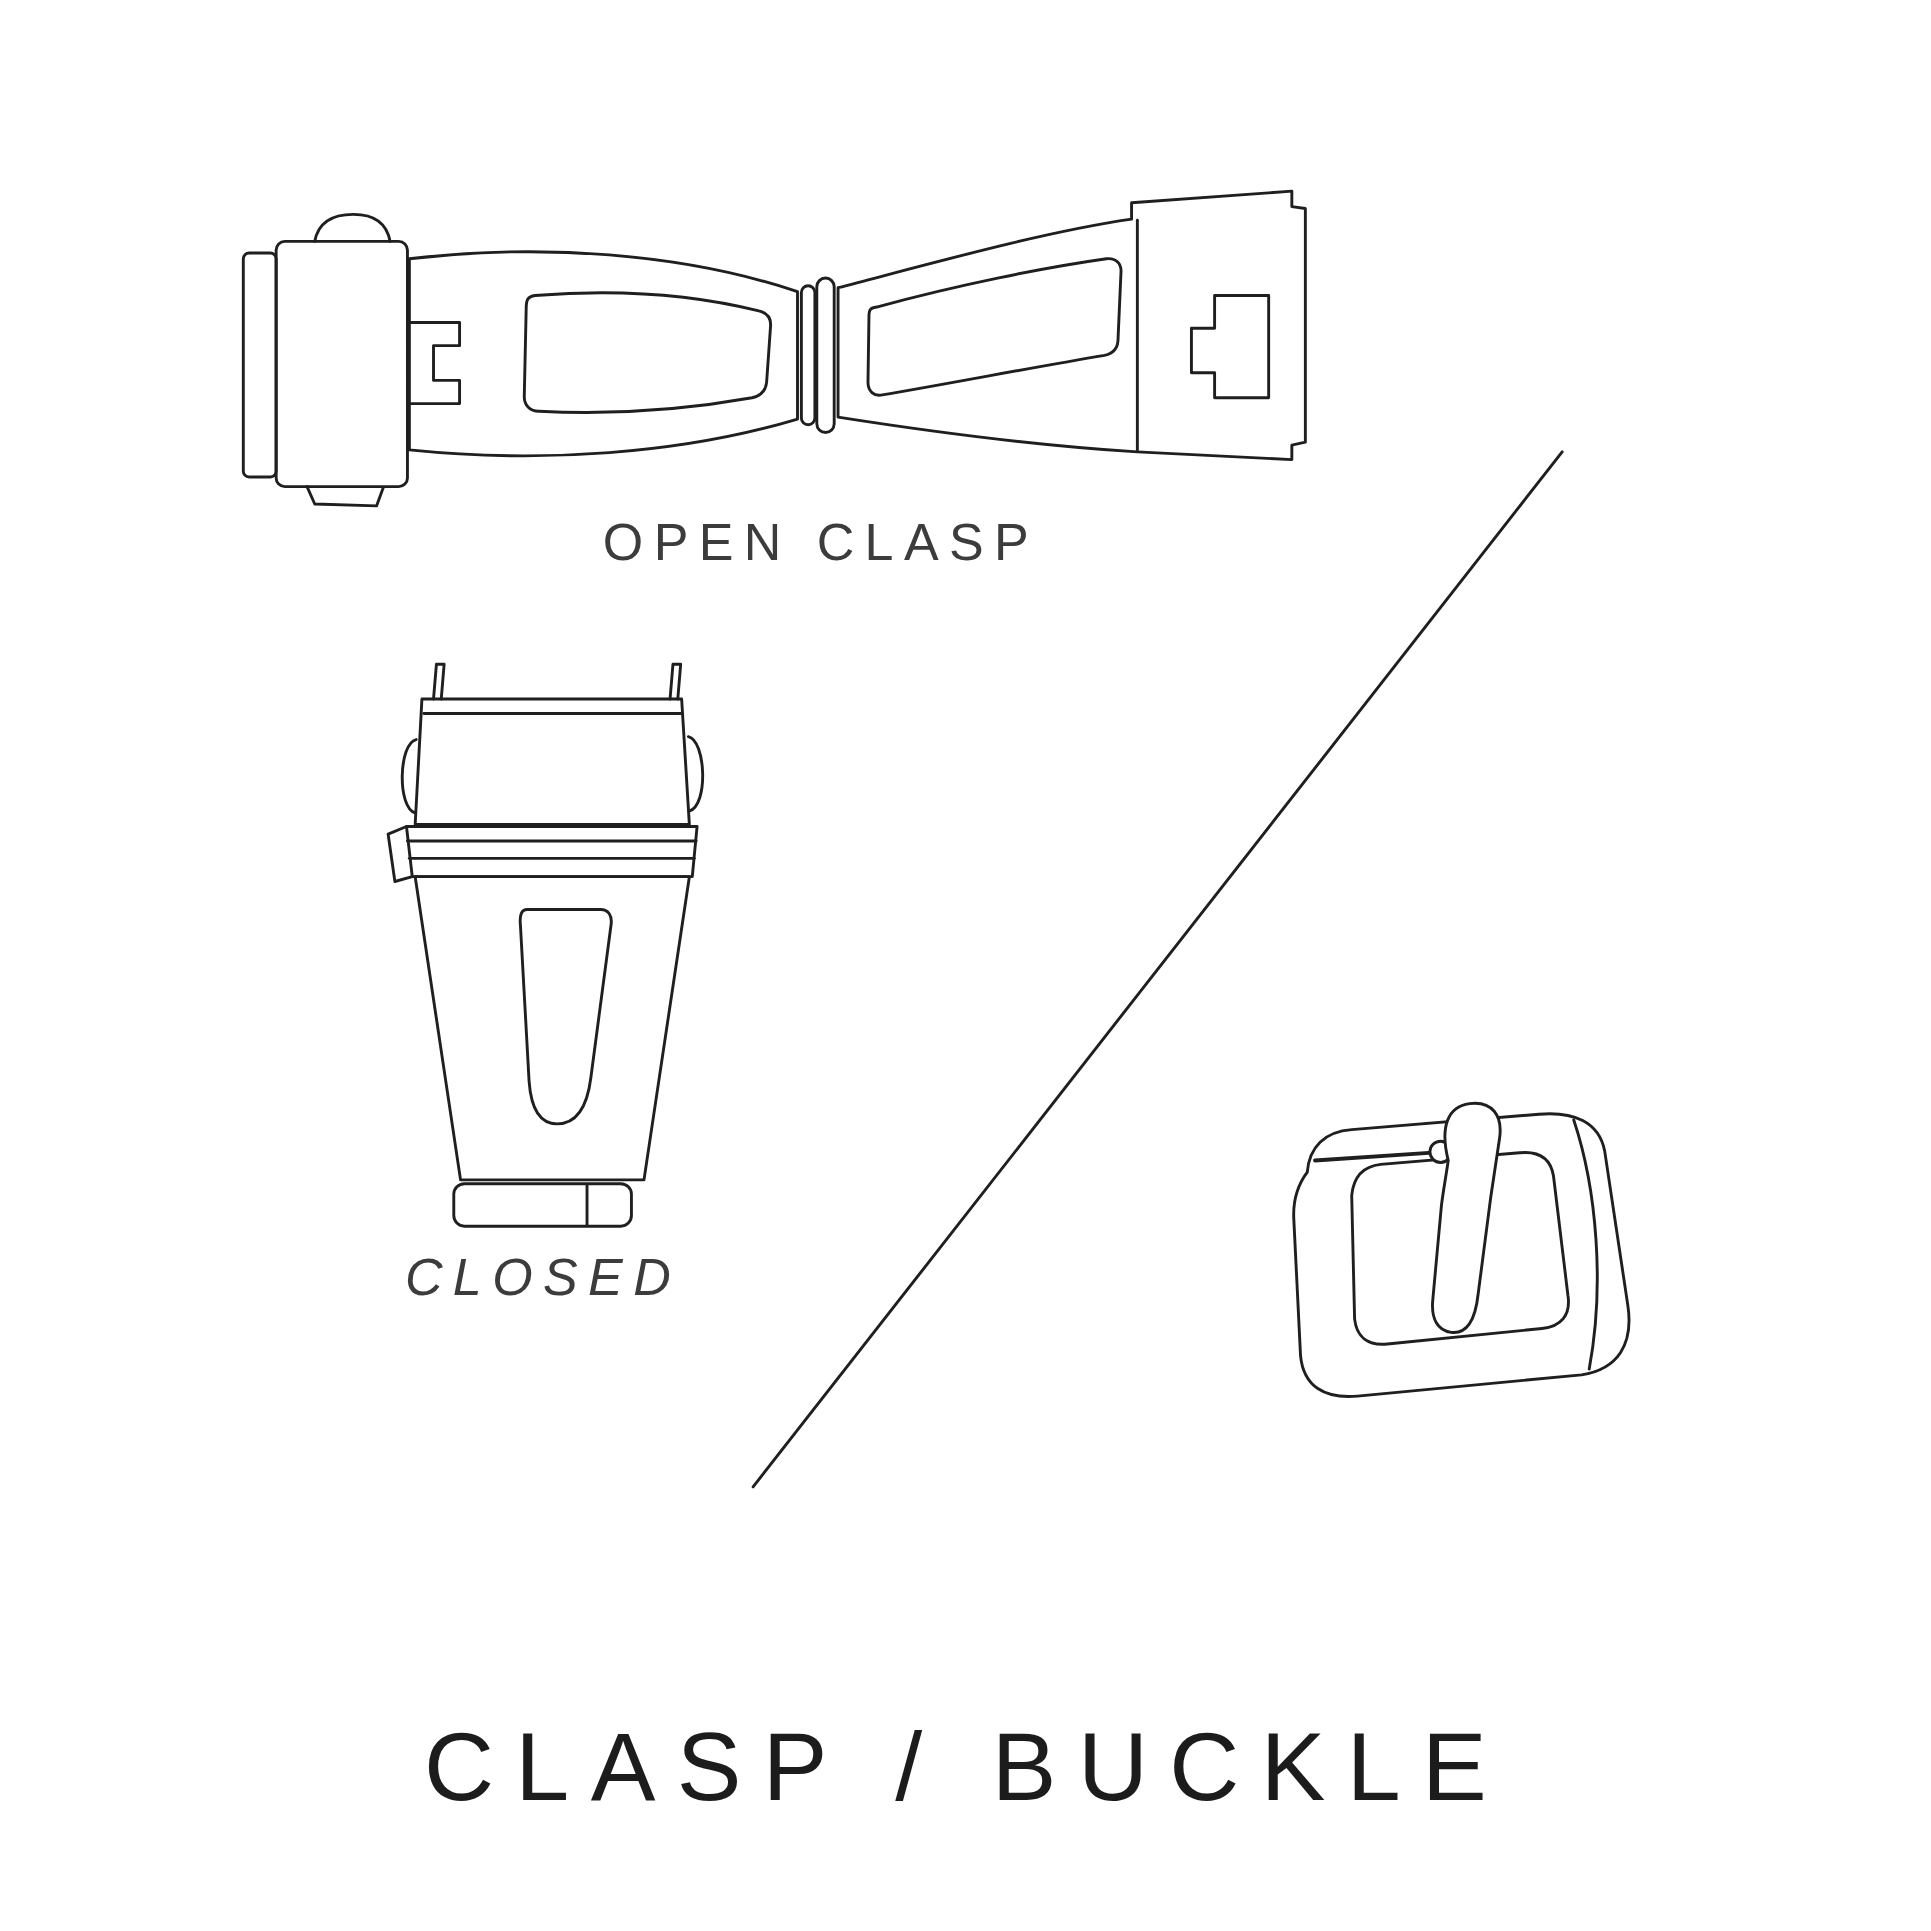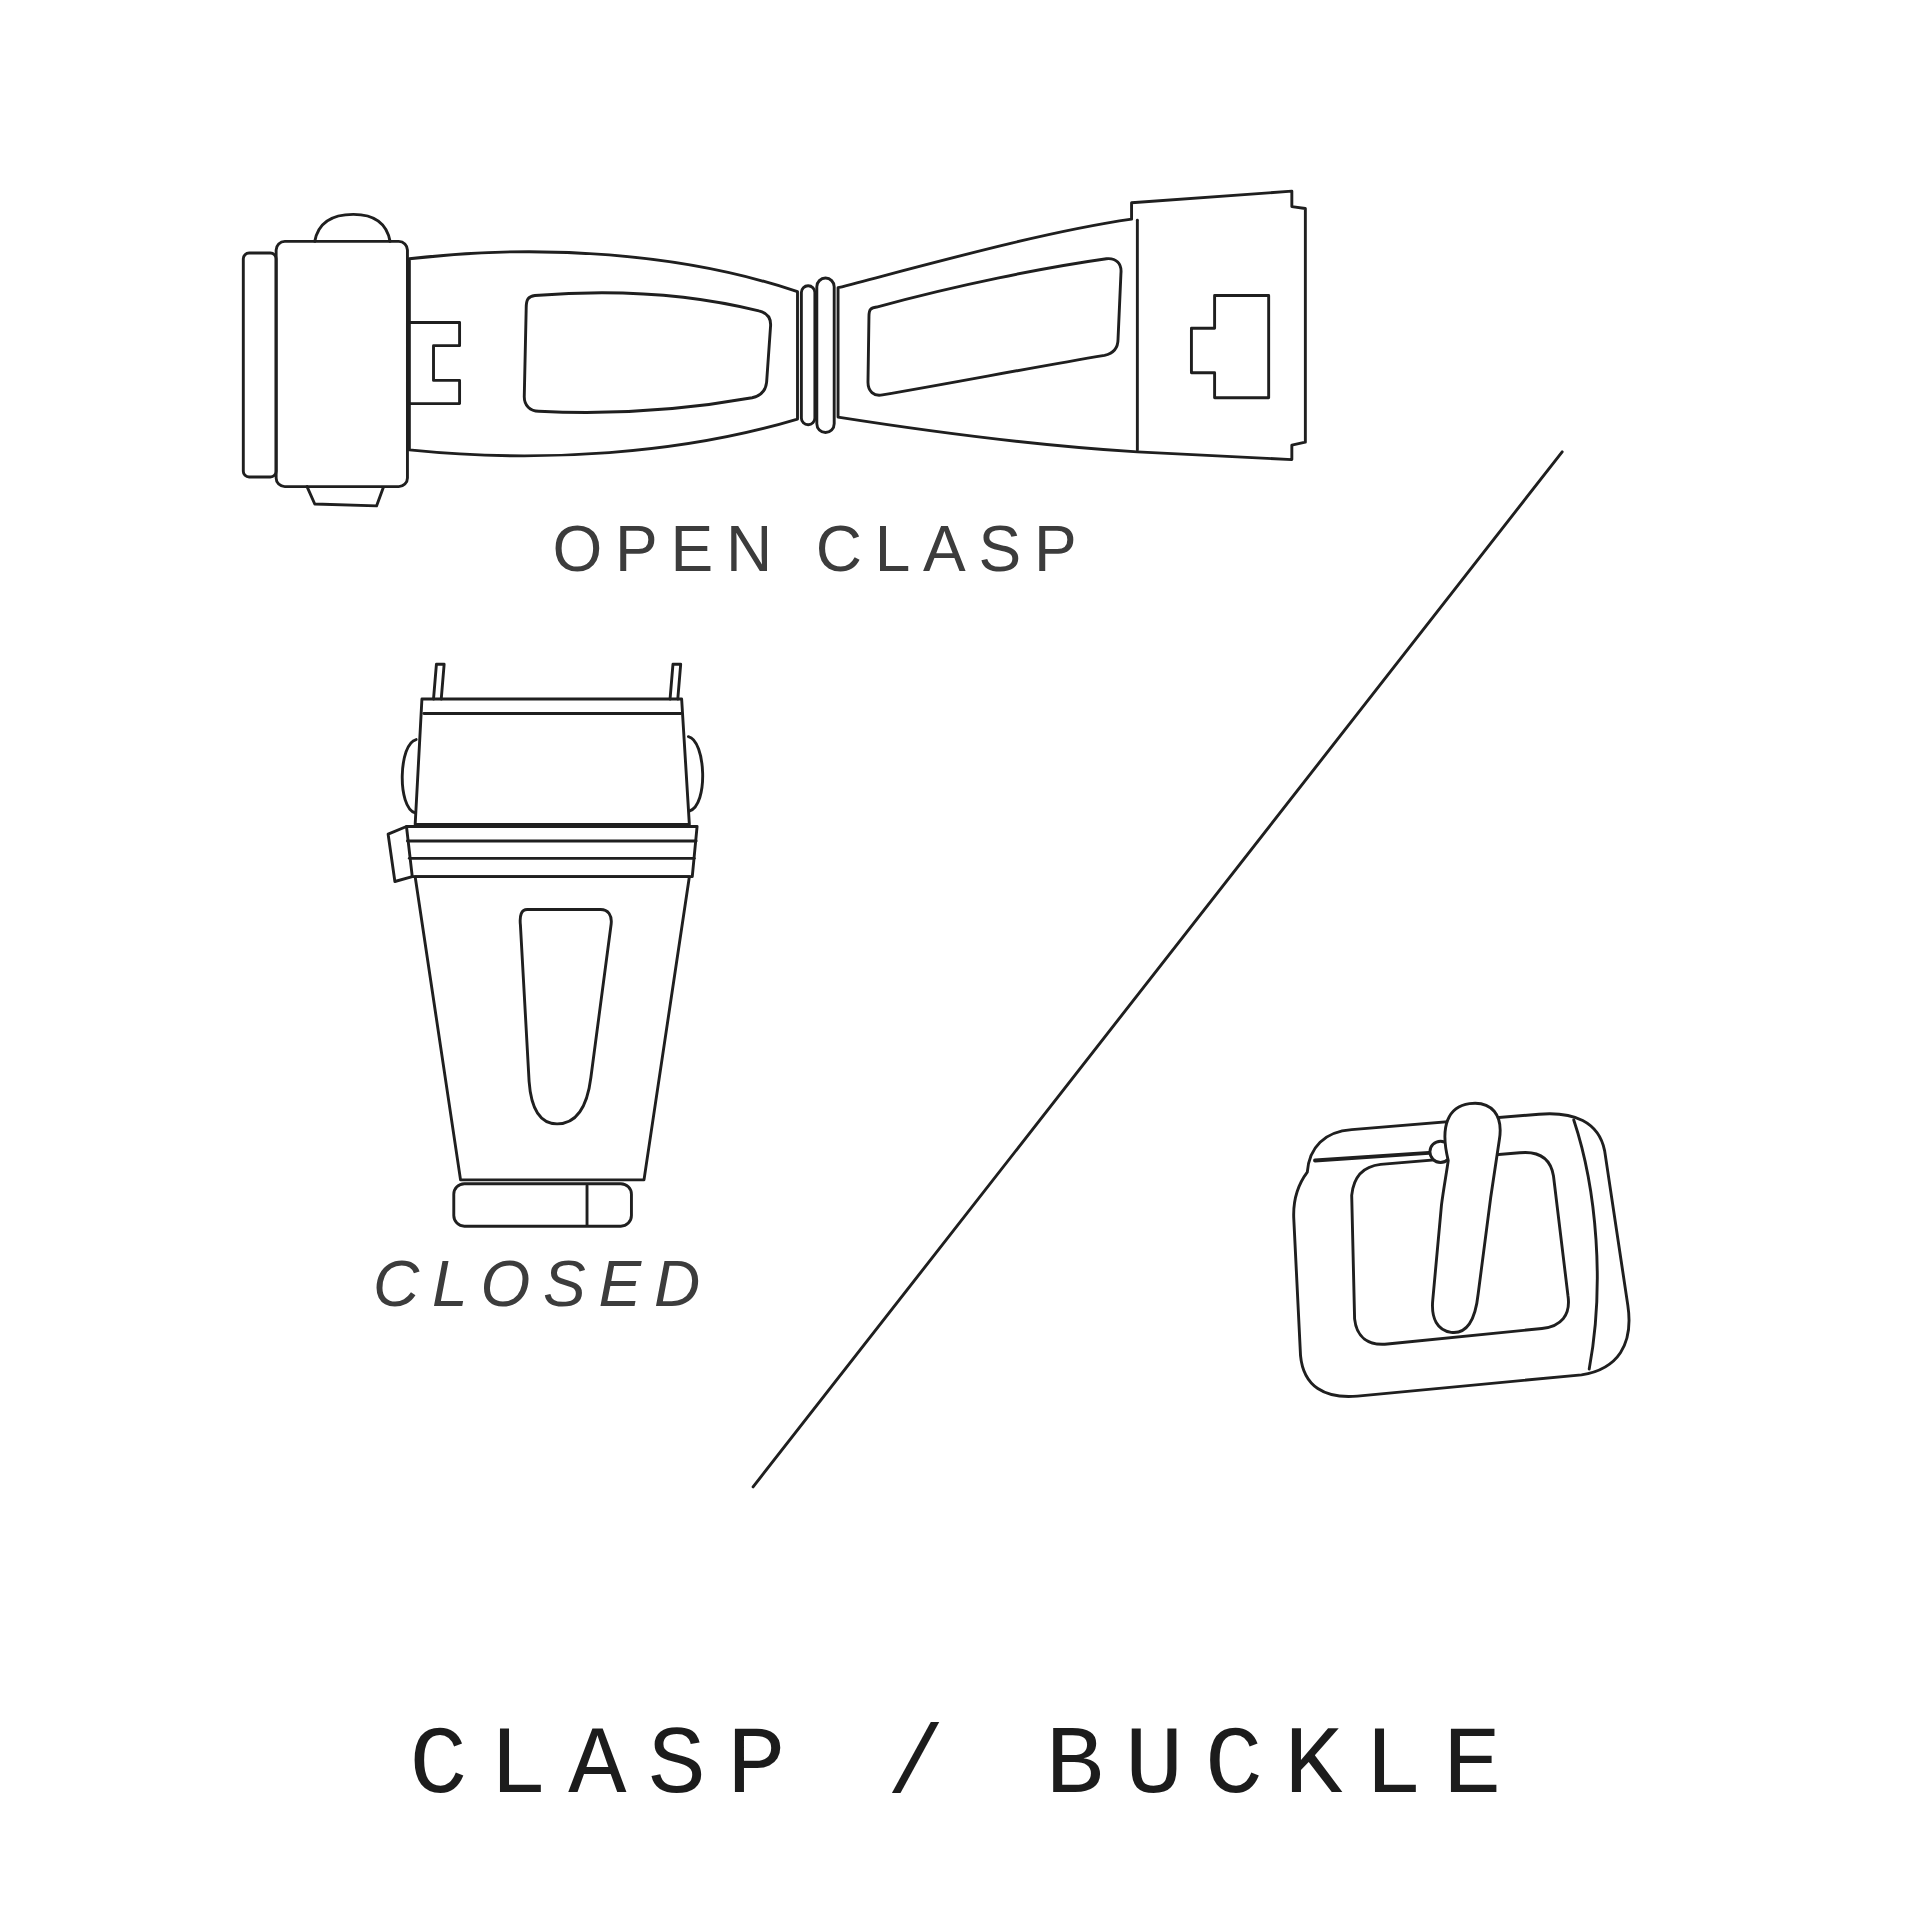--- a/index.html
+++ b/index.html
@@ -23,39 +23,38 @@
   .art {
     stroke: var(--line_color, #1f1f1f);
     fill: none;
     stroke-width: 3;
     stroke-linecap: round;
     stroke-linejoin: round;
   }
   .label {
     position: absolute;
     color: var(--label_color, #3c3c3c);
-    font-size: 64px;
+    font-size: 52px;
     font-weight: 400;
     letter-spacing: 0.2em;
     white-space: nowrap;
     transform: translateX(-50%);
   }
   .open-clasp-label { left: 821px; top: 512px; }
   .closed-label     { left: 543px; top: 1247px; font-style: italic; }
   .diagram-title {
     position: absolute;
     left: 966px;
     top: 1711px;
     transform: translateX(-50%);
     color: var(--title_color, #1c1c1c);
     font-size: 97px;
     font-weight: 400;
     letter-spacing: 0.22em;
     white-space: nowrap;
-    font-family: Liberation Mono, monospace;
   }
 </style>
 </head>
 <body>
 
 <div class="canvas">
 
   <svg width="1931" height="1931" viewBox="0 0 2000 2000">
 
     <g class="art">

